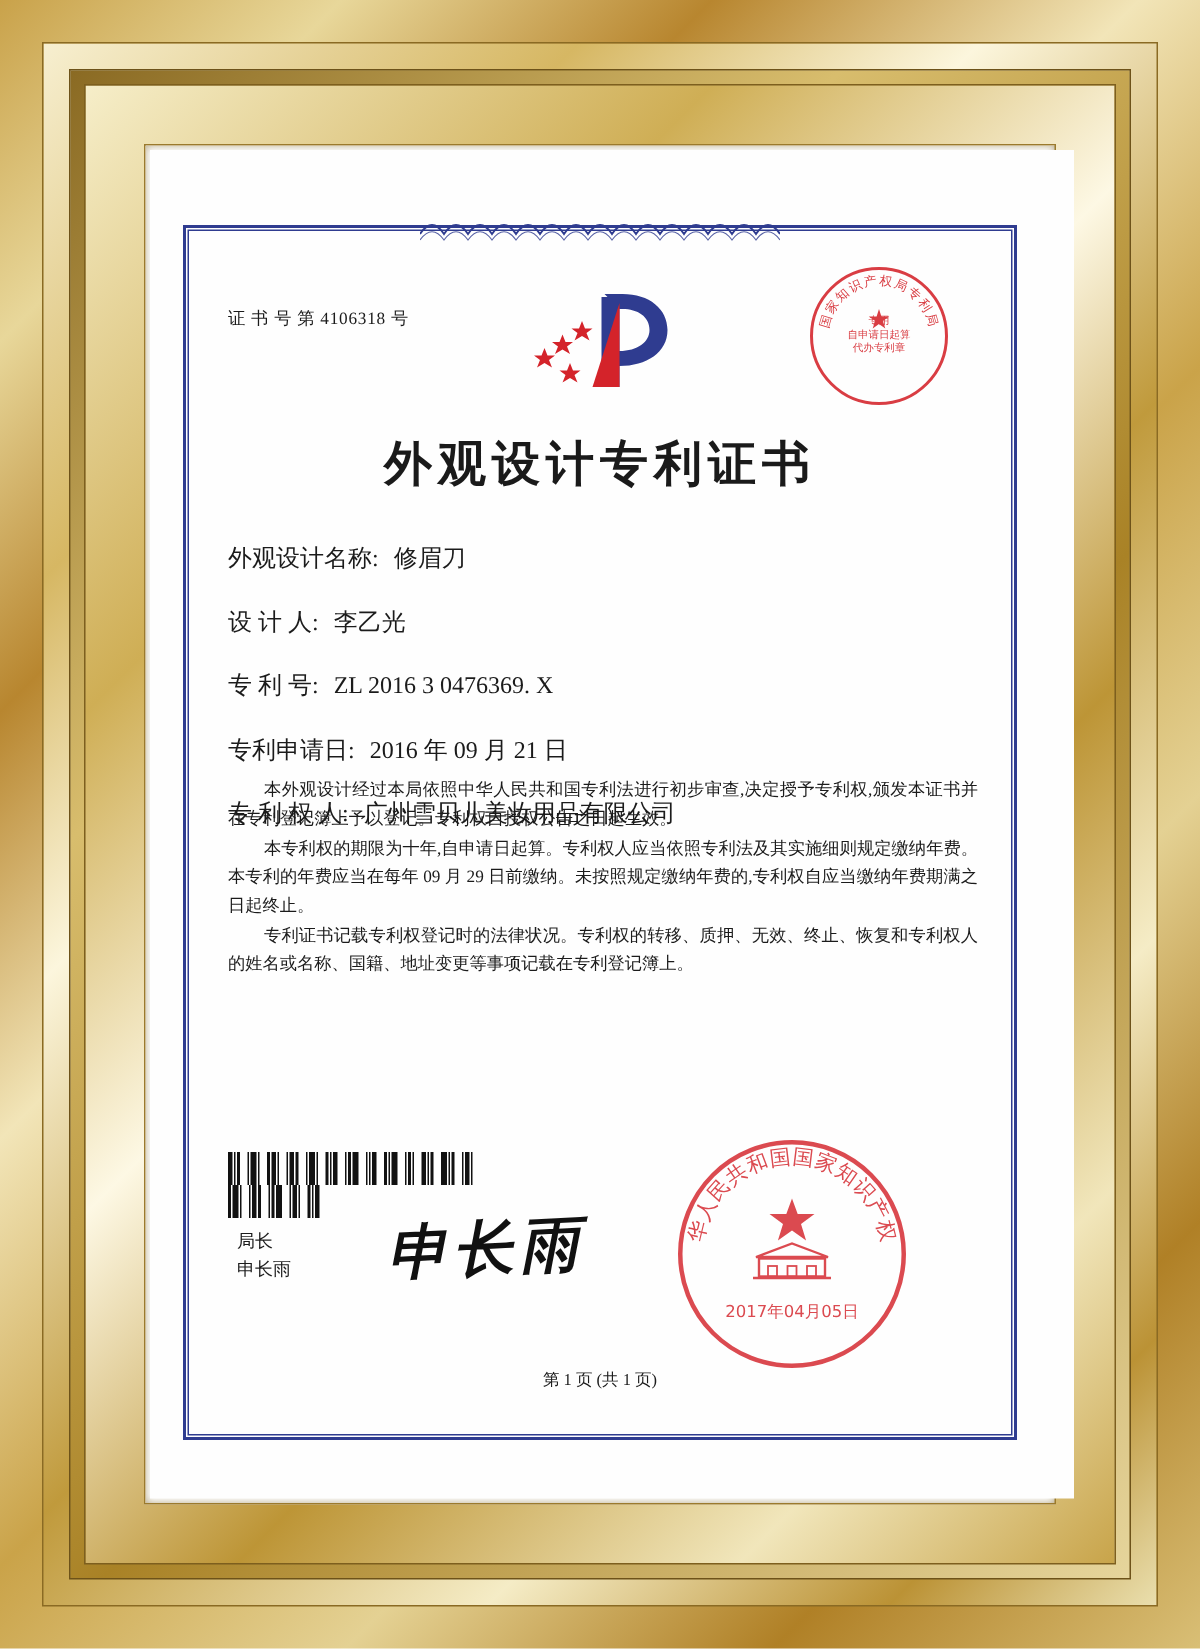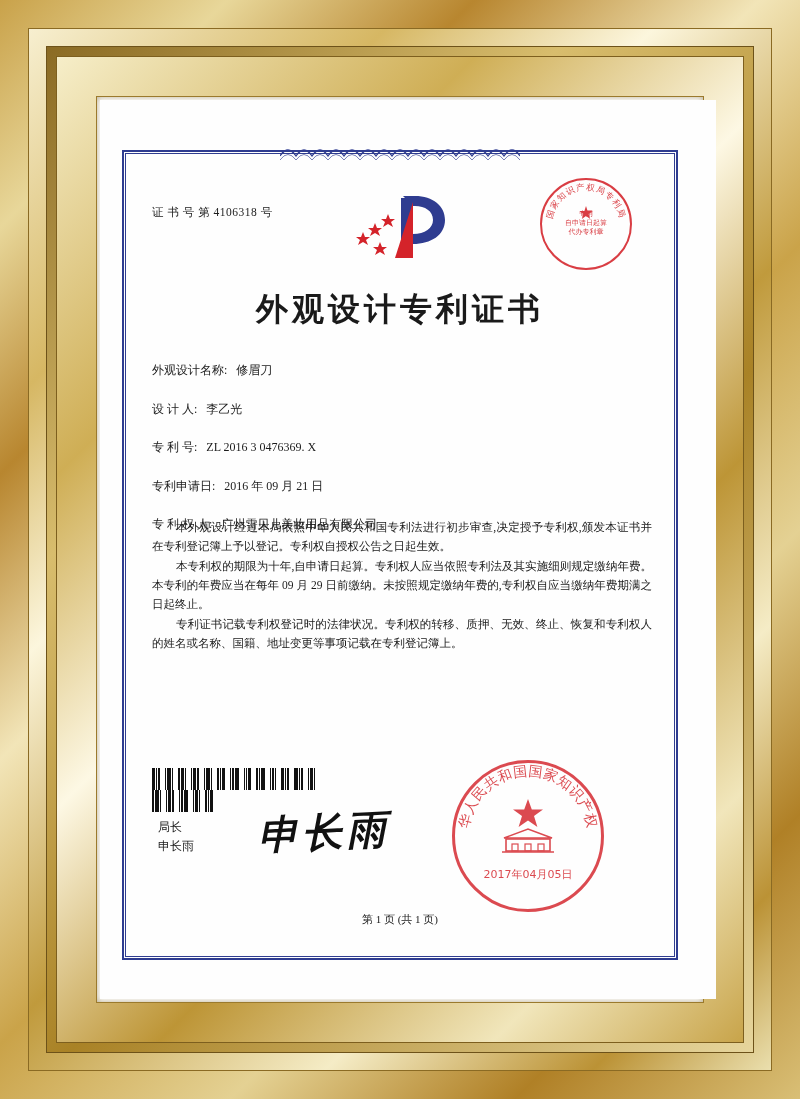--- a/index.html
+++ b/index.html
@@ -153,21 +153,21 @@
   }
 
   
   .fields {
     position: absolute;
     left: 52px; top: 262px;
     width: 500px;
   }
   .field-row {
     margin-bottom: 21.5px;
-    font-size: 12px;
+    font-size: 16px;
     color: #1b1b1b;
     white-space: nowrap;
   }
   .field-label {
     display: inline-block;
     color: #1b1b1b;
   }
   .field-value {
     display: inline-block;
     margin-left: 6px;

